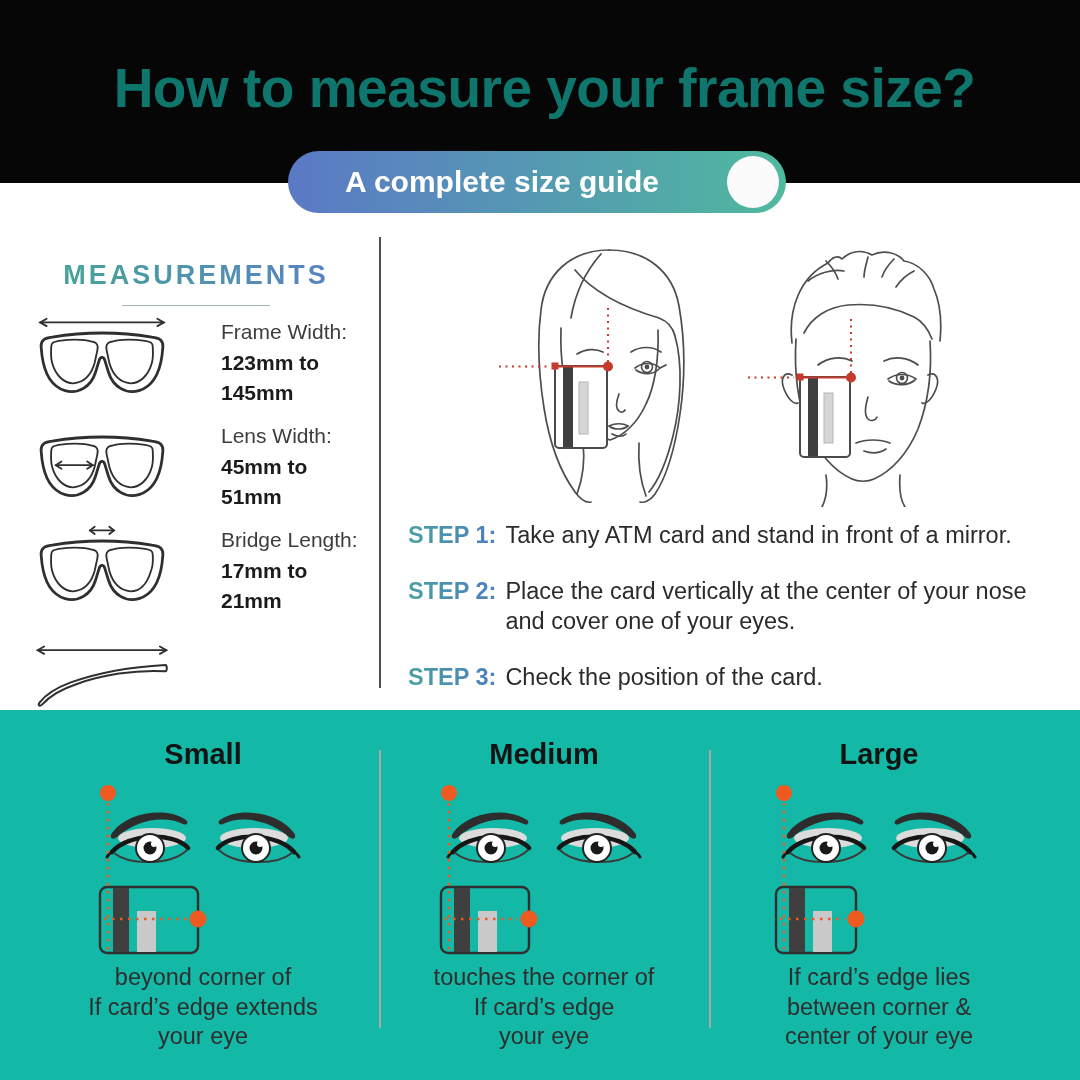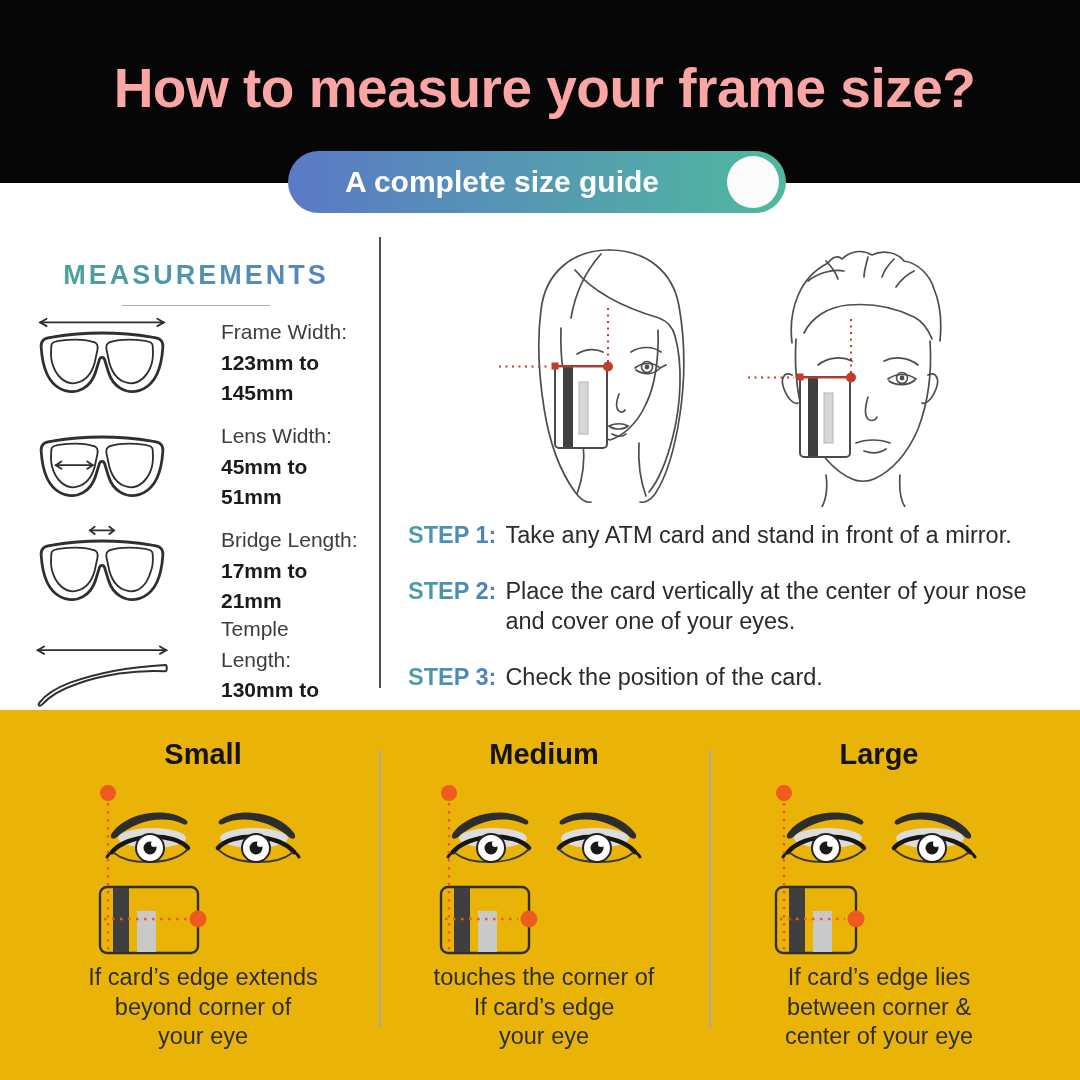--- a/index.html
+++ b/index.html
@@ -5,21 +5,21 @@
   html,body{margin:0;padding:0;background:#ddd;}
   .canvas{
     position:relative;width:1080px;height:1080px;margin:0 auto;
     background:#ffffff;overflow:hidden;
     font-family:"Liberation Sans", sans-serif;
   }
   
   .hdr{position:absolute;top:0;left:0;width:1080px;height:183px;background:#060606;}
   .hdr h1{
     margin:0;padding-top:56px;text-align:center;
-    color:#fca5a5;font-size:55px;font-weight:800;letter-spacing:-0.5px;padding-left:9px;
+    color:#0f766e;font-size:55px;font-weight:800;letter-spacing:-0.5px;padding-left:9px;
   }
   .badge{
     position:absolute;left:288px;top:151px;width:498px;height:62px;
     border-radius:34px;background:linear-gradient(90deg,#5b79c6 0%,#4fb99e 100%);
     z-index:5;
   }
   .badge-text{
     position:absolute;left:0;top:0;width:428px;height:62px;line-height:62px;
     text-align:center;color:#ffffff;font-size:30px;font-weight:700;
   }
@@ -50,21 +50,21 @@
   .main-divider{position:absolute;left:379px;top:237px;width:2px;height:451px;background:#4f4f4f;}
   
   .face-wrap{position:absolute;}
   .face-woman{left:497px;top:244px;width:225px;height:260px;}
   .face-man{left:748px;top:247px;width:235px;height:260px;}
   .steps{position:absolute;left:408px;top:520px;width:660px;}
   .step{display:flex;align-items:flex-start;margin-bottom:25px;}
   .step-label{font-size:23.5px;font-weight:700;white-space:nowrap;margin-right:9px;line-height:1.3;}
   .step-text{font-size:23.5px;color:#2b2b2b;line-height:1.3;max-width:548px;}
   
-  .sizes{position:absolute;left:0;top:710px;width:1080px;height:370px;background:#eab308;}
+  .sizes{position:absolute;left:0;top:710px;width:1080px;height:370px;background:#14b8a6;}
   .size-col{position:absolute;top:0;text-align:center;}
   .size-col-1{left:28px;width:350px;}
   .size-col-2{left:384px;width:320px;}
   .size-col-3{left:714px;width:330px;}
   .size-title{margin:28px 0 0;font-size:29px;font-weight:700;color:#131313;}
   .size-fig{display:block;margin:8px auto 0;width:230px;height:178px;}
   .size-caption{margin-top:6px;font-size:23.5px;color:#2e2e2e;line-height:1.26;}
   .col-divider{position:absolute;top:40px;width:2px;height:278px;background:#a9a9a9;}
   .col-divider-1{left:379px;}
   .col-divider-2{left:709px;}
@@ -143,24 +143,20 @@
 
     <div class="mrow">
       <span class="micon">
         <svg viewBox="0 0 160 74" width="148" height="68">
           <g stroke="#2f2f2f" fill="none" stroke-linecap="round">
             <line x1="10" y1="10" x2="150" y2="10" stroke-width="2"></line>
             <path d="M17,6 L10,10 L17,14 M143,6 L150,10 L143,14" stroke-width="2"></path>
             <path stroke-width="2.2" d="M149,26 C112,28 74,35 46,45 C30,51 18,59 12,67 C10,70 12,72 15,69 C22,61 34,53 52,47 C80,37 116,31 149,33 C151,33 151,26 149,26 Z"></path>
           </g>
         </svg>
-      </span>
-      <span class="mtext">
-        <div class="mlabel">Temple Length:</div>
-        <div class="mvalue">130mm to 150mm</div>
       </span>
     </div>
   </div>
 
   <div class="main-divider"></div>
 
   <div class="face-wrap face-woman">
     <svg viewBox="0 0 225 260" width="225" height="260">
       <g stroke="#4d4d4d" stroke-width="1.7" fill="none" stroke-linecap="round">
         <path d="M112,6 C74,6 48,30 44,66 C40,96 42,132 47,164 C52,196 62,226 78,248 C84,256 90,259 94,258"></path>
@@ -277,22 +273,22 @@
           <rect x="49" y="132" width="19" height="41" fill="#c9c9c9"></rect>
           <g stroke="#ee5a1f" stroke-width="2.4" fill="none">
             <line x1="20" y1="24" x2="20" y2="174" stroke-dasharray="2.5 5.5"></line>
             <line x1="16" y1="140" x2="99" y2="140" stroke-dasharray="2.5 5.5"></line>
           </g>
           <circle cx="20" cy="14" r="8" fill="#ee5a1f"></circle>
           <circle cx="110" cy="140" r="8.5" fill="#ee5a1f"></circle>
         </svg>
       </span>
       <div class="size-caption">
+        <div>beyond corner of</div>
         <div>If card’s edge extends</div>
-        <div>beyond corner of</div>
         <div>your eye</div>
       </div>
     </div>
 
     <div class="col-divider col-divider-1"></div>
 
     <div class="size-col size-col-2">
       <h3 class="size-title">Medium</h3>
       <span class="size-fig">
         <svg viewBox="0 0 230 178" width="230" height="178">

